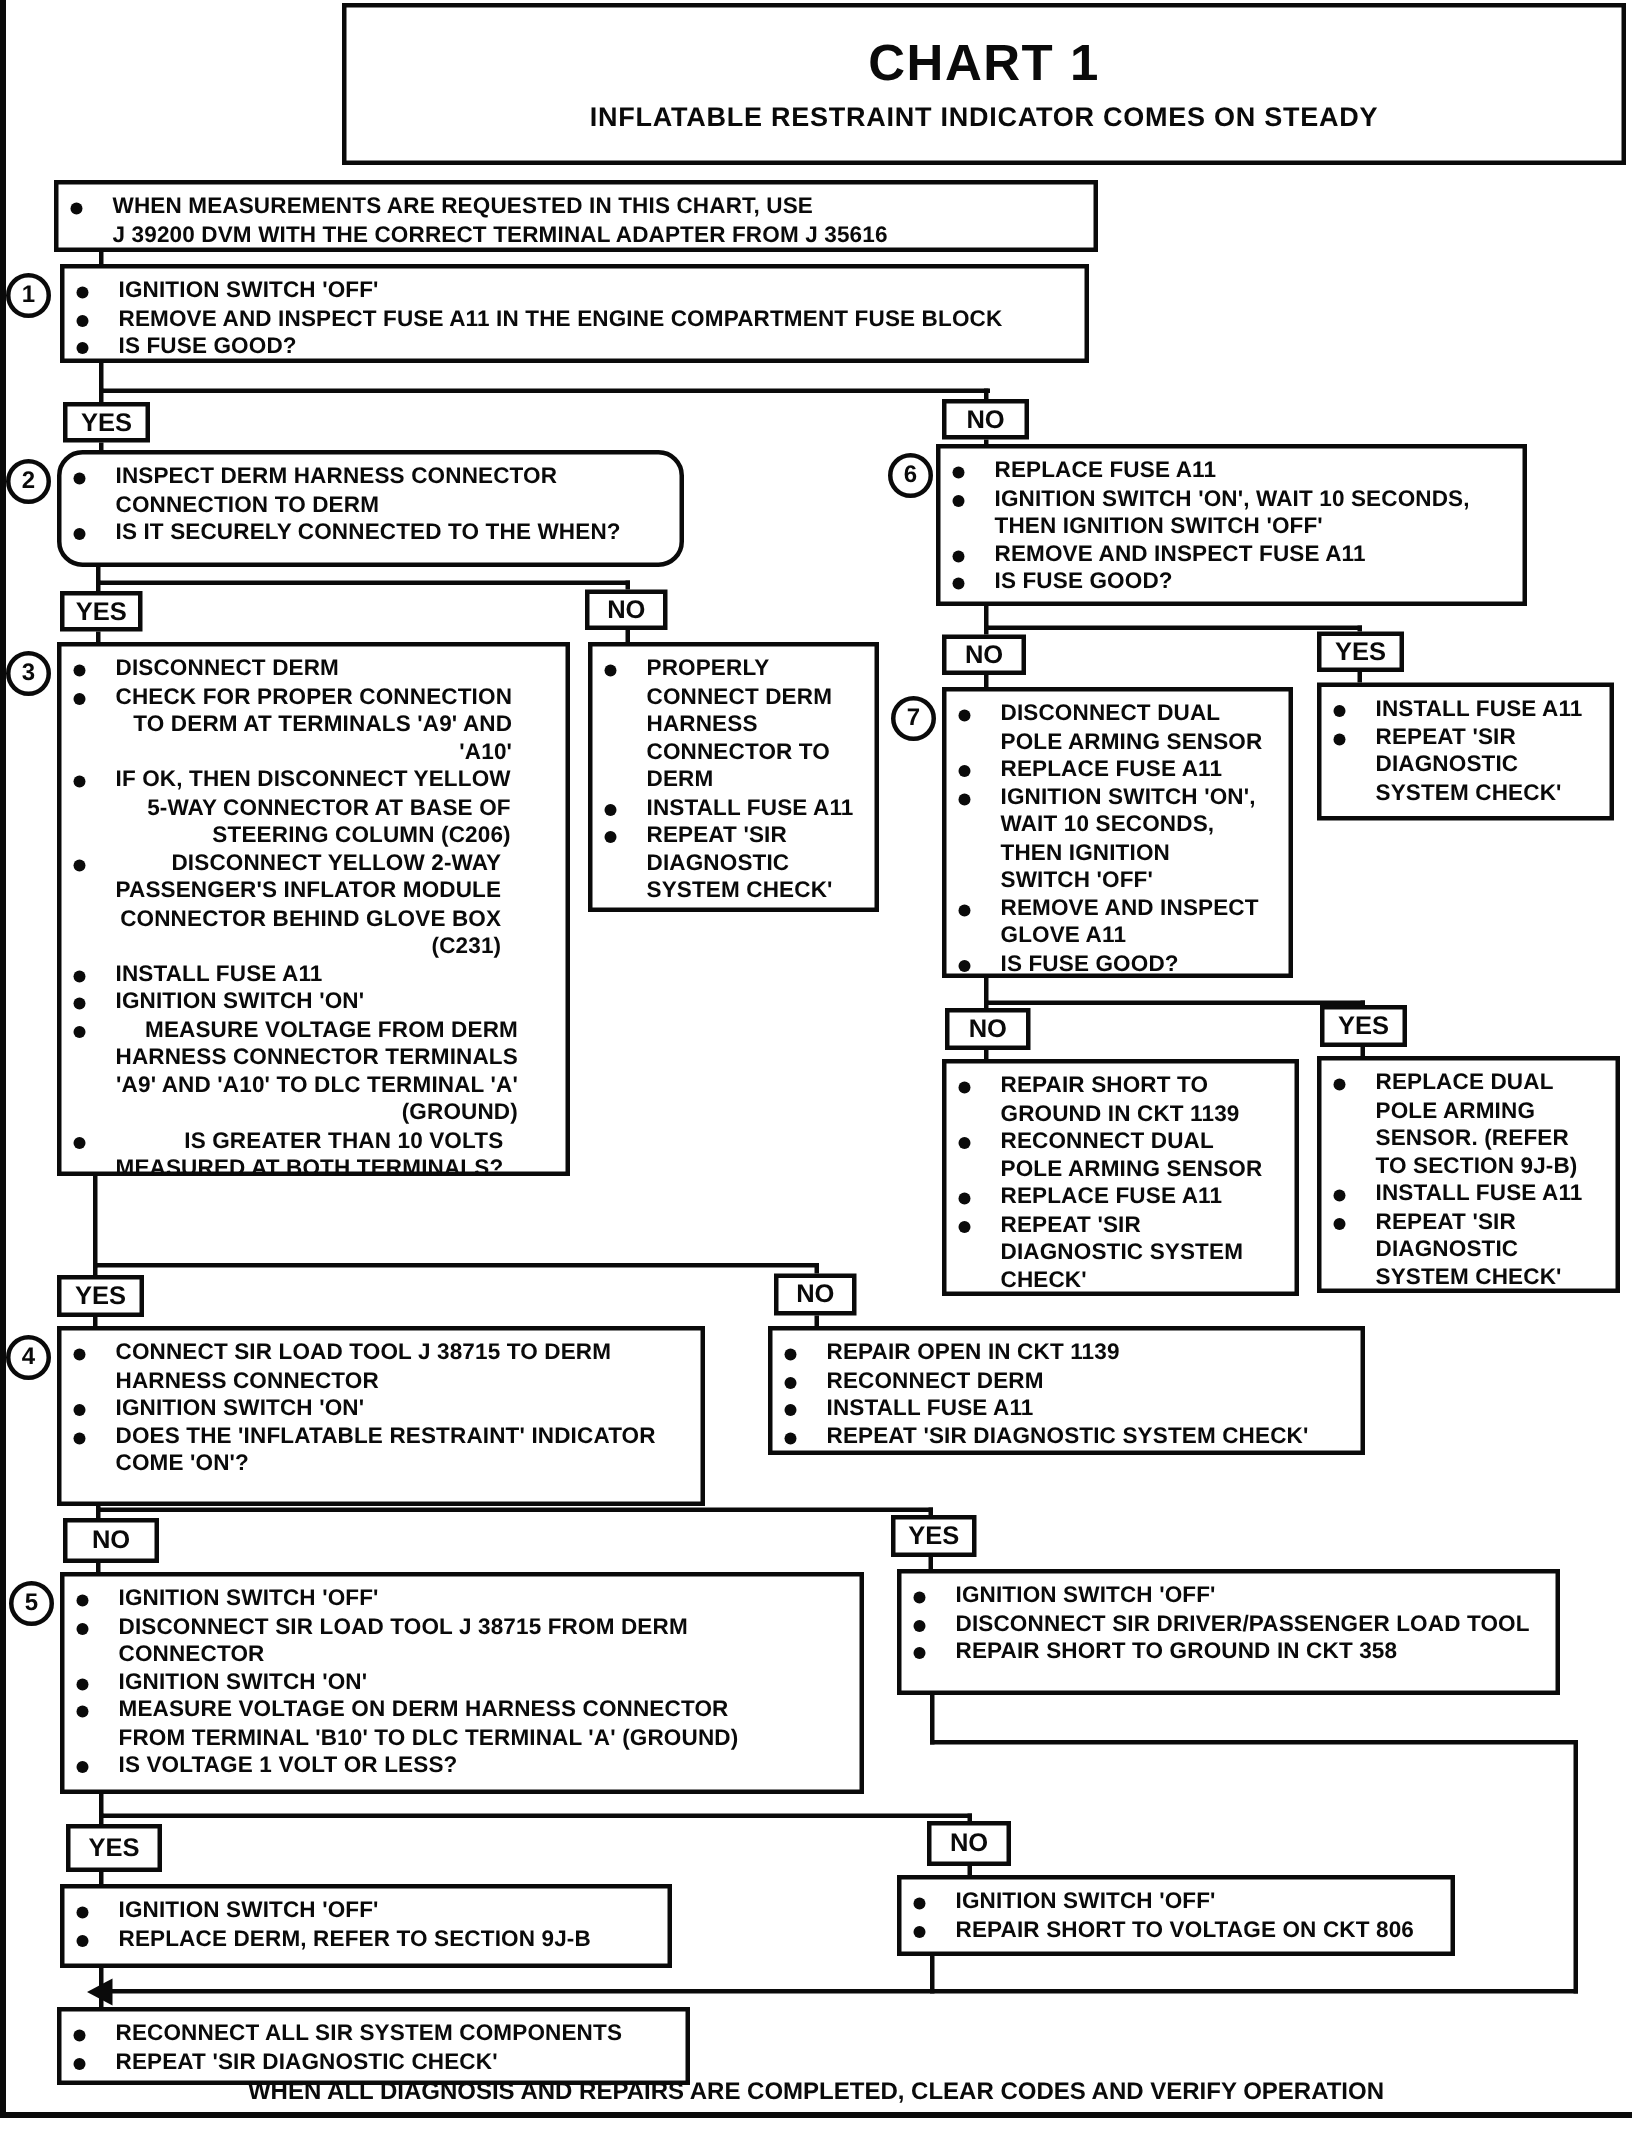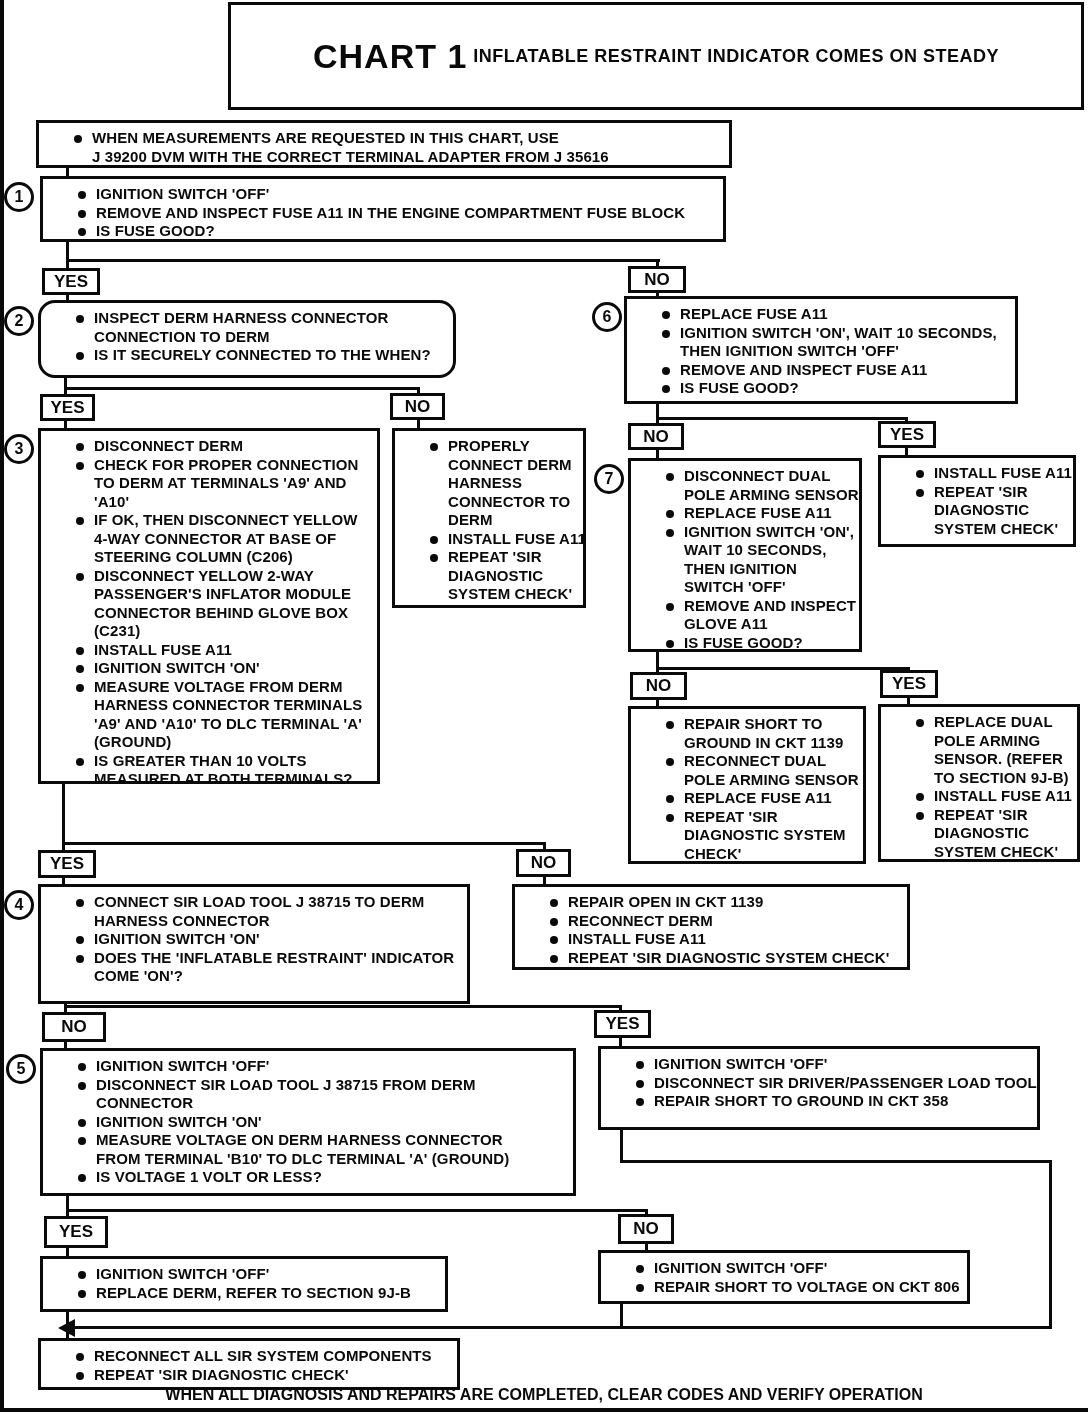--- a/index.html
+++ b/index.html
@@ -11,37 +11,37 @@
     font-weight:700;
     color:#0a0a0a;
     overflow:hidden;
   }
   .line{position:absolute;background:#0a0a0a;z-index:1;}
   .box{
     position:absolute;border:3px solid #0a0a0a;background:#fff;
     box-sizing:border-box;z-index:2;padding-top:6px;
   }
   .bullets{width:100%;}
-  .bullet-row{display:flex;gap:10px;padding:0 0 0 35px;align-items:flex-start;}
+  .bullet-row{display:flex;gap:20px;padding:0 0 0 8px;align-items:flex-start;}
   .dot{width:8px;height:8px;border-radius:50%;background:#0a0a0a;flex:0 0 8px;margin-top:6px;}
   .btxt{white-space:pre;font-size:15px;line-height:18.5px;letter-spacing:0.1px;}
   .label-box{
     position:absolute;border:3px solid #0a0a0a;background:#fff;box-sizing:border-box;
     display:flex;align-items:center;justify-content:center;
     font-size:17px;z-index:3;
   }
   .circle{
     position:absolute;width:30px;height:30px;border:3px solid #0a0a0a;border-radius:50%;
     background:#fff;box-sizing:border-box;display:flex;align-items:center;justify-content:center;
     font-size:16px;z-index:4;
   }
   #title-box{
     position:absolute;left:228px;top:2px;width:856px;height:108px;
     border:3px solid #0a0a0a;box-sizing:border-box;background:#fff;
-    display:flex;flex-direction:row;align-items:center;justify-content:center;gap:6px;z-index:2;
+    display:flex;flex-direction:column;align-items:center;justify-content:center;gap:6px;z-index:2;
   }
   #title-heading{font-size:34px;letter-spacing:1px;}
   #title-subheading{font-size:18px;letter-spacing:0.5px;}
   #footer-text{
     position:absolute;left:0;top:1386px;width:100%;text-align:center;
     font-size:16px;z-index:2;
   }
   .arrow-left{
     position:absolute;width:0;height:0;z-index:2;
     border-top:9px solid transparent;border-bottom:9px solid transparent;
@@ -172,36 +172,36 @@
           <span class="dot"></span>
           <span class="btxt">IS FUSE GOOD?</span>
         </div>
       </div>
   </div>
 
   <div class="label-box" style="left:40px;top:394px;width:55px;height:27px;">YES</div>
   <div class="label-box" style="left:390px;top:393px;width:55px;height:27px;">NO</div>
 
   <div class="circle" style="left:4px;top:434px;">3</div>
-  <div class="box" style="left:38px;top:428px;width:342px;height:356px;">
+  <div class="box" style="left:38px;top:428px;width:342px;height:356px;text-align:right;">
     <div class="bullets">
         <div class="bullet-row">
           <span class="dot"></span>
           <span class="btxt">DISCONNECT DERM</span>
         </div>
         <div class="bullet-row">
           <span class="dot"></span>
           <span class="btxt">CHECK FOR PROPER CONNECTION
 TO DERM AT TERMINALS 'A9' AND
 'A10'</span>
         </div>
         <div class="bullet-row">
           <span class="dot"></span>
           <span class="btxt">IF OK, THEN DISCONNECT YELLOW
-4-WAY CONNECTOR AT BASE OF
+5-WAY CONNECTOR AT BASE OF
 STEERING COLUMN (C206)</span>
         </div>
         <div class="bullet-row">
           <span class="dot"></span>
           <span class="btxt">DISCONNECT YELLOW 2-WAY
 PASSENGER'S INFLATOR MODULE
 CONNECTOR BEHIND GLOVE BOX
 (C231)</span>
         </div>
         <div class="bullet-row">

